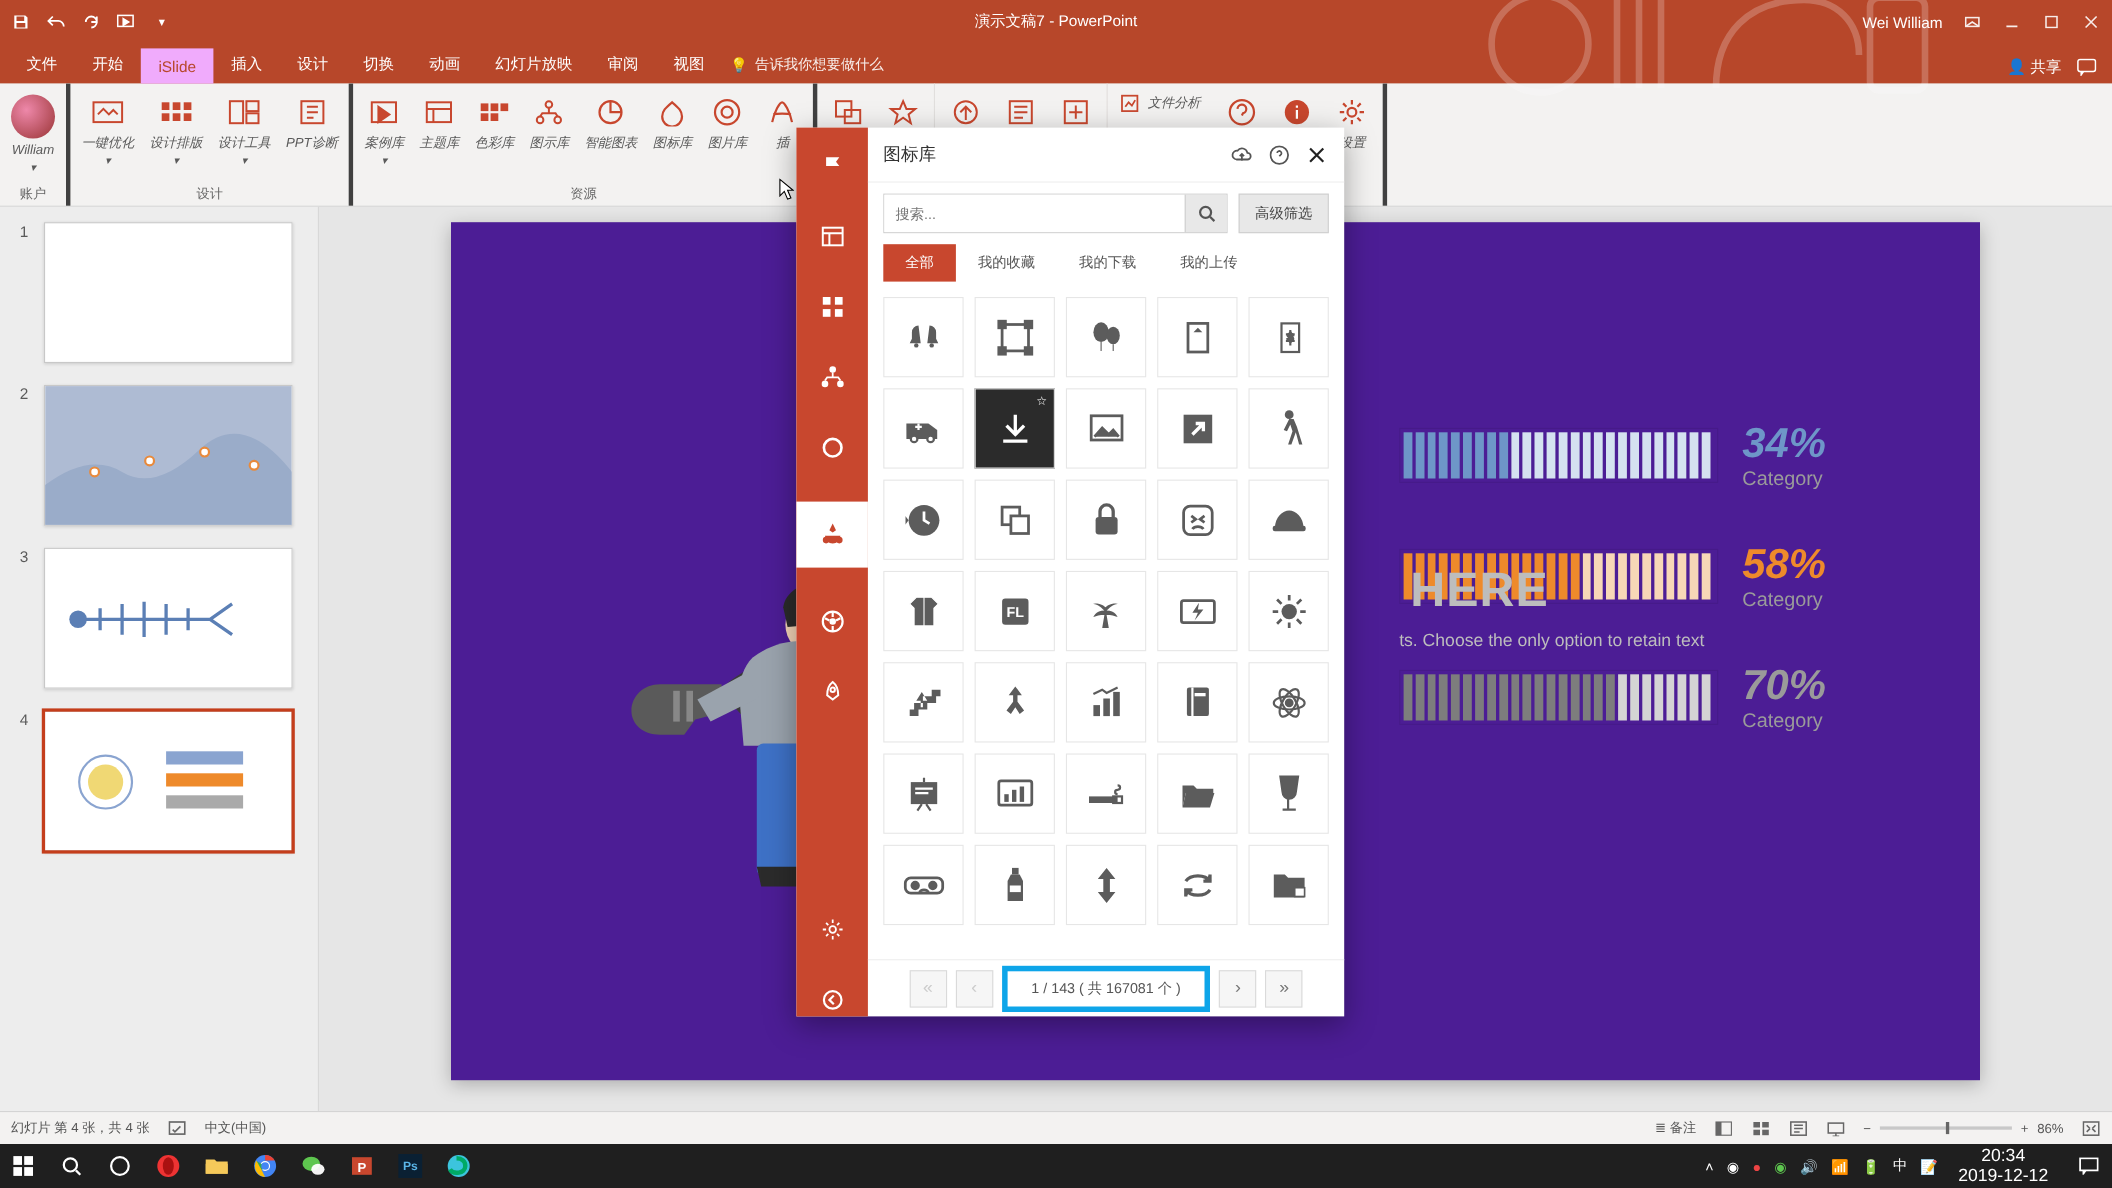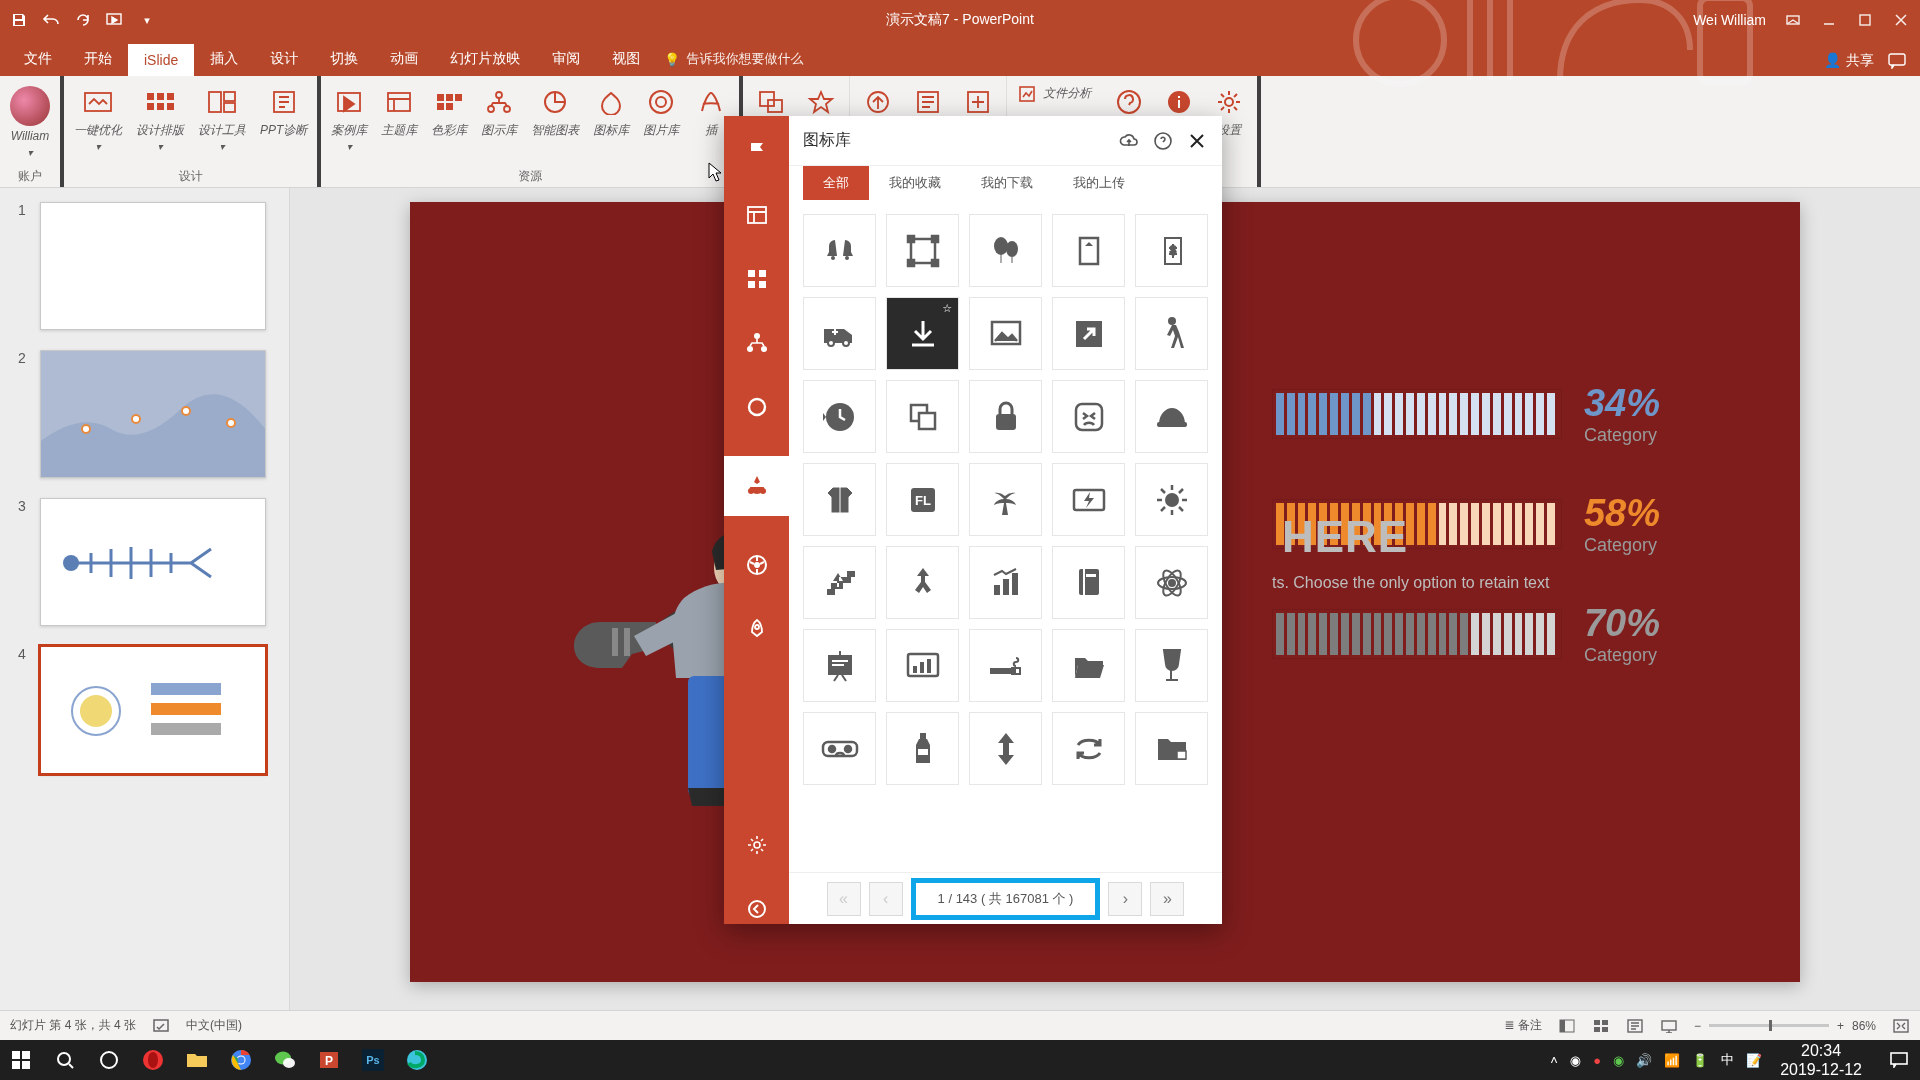--- a/index.html
+++ b/index.html
@@ -9,21 +9,21 @@
 .titlebar { height: 40px; background: #B7472A; color: #fff; display: flex; align-items: center; padding: 0 10px; position: relative; }
 .titlebar .qat { display: flex; gap: 14px; align-items: center; }
 .titlebar .qat .qi { width: 18px; height: 18px; display: flex; align-items: center; justify-content: center; font-size: 14px; }
 .titlebar .title { position: absolute; left: 50%; transform: translateX(-50%); font-size: 14px; }
 .titlebar .right { margin-left: auto; display: flex; gap: 18px; align-items: center; font-size: 14px; }
 .titlebar .winctl { width: 18px; height: 18px; opacity: .9; display:flex; align-items:center; justify-content:center; }
 
 
 .menubar { height: 36px; background: #B7472A; display: flex; align-items: flex-end; padding-left: 8px; gap: 0; color: #fff; }
 .menubar .tab { padding: 8px 16px; font-size: 14px; cursor: pointer; }
-.menubar .tab.active { background: #ffffff; color: #B7472A; }
+.menubar .tab.active { background: #f0abfc; color: #B7472A; }
 .menubar .tell { margin-left: 8px; display: flex; align-items: center; gap: 6px; opacity: .9; font-size: 13px; padding-bottom: 8px; }
 .menubar .right { margin-left: auto; display: flex; gap: 14px; align-items: center; padding-right: 14px; padding-bottom: 6px; font-size: 14px; }
 
 
 .ribbon { height: 112px; background: #F3F2F1; border-bottom: 1px solid #D4D4D4; display: flex; }
 .rgroup { border-right: 4px solid #404040; padding: 6px 8px 2px; display: flex; flex-direction: column; align-items: center; }
 .rgroup .items { display: flex; gap: 10px; align-items: flex-start; }
 .rbtn { display: flex; flex-direction: column; align-items: center; gap: 4px; padding: 2px 2px; cursor: pointer; color: #5A5A5A; }
 .rbtn .ri { width: 36px; height: 36px; display: flex; align-items: center; justify-content: center; color: #C8472E; }
 .rbtn .rl { font-size: 12px; color: #5A5A5A; text-align: center; line-height: 1.1; white-space: nowrap; font-style: italic; }
@@ -32,21 +32,21 @@
 
 
 .editor { position: absolute; top: 188px; left: 0; right: 0; bottom: 54px; display: flex; }
 .slidepane { width: 290px; background: #EDEDED; padding: 14px 18px; overflow-y: auto; border-right: 1px solid #D8D8D8; }
 .thumbwrap { display: flex; gap: 10px; margin-bottom: 20px; }
 .thumbwrap .num { font-size: 14px; color: #5a5a5a; width: 12px; }
 .thumb { width: 226px; height: 128px; background: #fff; border: 1px solid #C8C8C8; box-shadow: 0 1px 3px rgba(0,0,0,.15); position: relative; overflow:hidden; }
 .thumb.active { outline: 3px solid #C43E1C; outline-offset: -1px; }
 
 .canvaswrap { flex: 1; display: flex; align-items: flex-start; justify-content: center; padding-top: 14px; background: #E6E6E6; }
-.slide { width: 1390px; height: 780px; background: #7f1d1d; box-shadow: 0 4px 16px rgba(0,0,0,.25); position: relative; }
+.slide { width: 1390px; height: 780px; background: #4c1d95; box-shadow: 0 4px 16px rgba(0,0,0,.25); position: relative; }
 
 
 .slidefig { position: absolute; left: 160px; top: 250px; }
 .bars { position: absolute; right: 140px; top: 180px; }
 .barrow { display: flex; align-items: center; gap: 22px; margin-bottom: 46px; }
 .bar { width: 290px; height: 50px; border: 1px solid rgba(0,0,0,.08); display:flex; position:relative; padding:3px; }
 .bar .seg { width: 8px; margin-right: 3px; height: 100%; }
 .blue .seg { background: #6E96C8; }
 .blue .empty { background: #D5E1F0; }
 .orange .seg { background: #EE8A2B; }
@@ -717,20 +717,32 @@
             <path d="M7 7a2 2 0 1 1 3 2l-1 1M9 13h0"></path>
           </svg>
         </div>
       <div class="hicon">
           <svg width="16" height="16" stroke="#222" stroke-width="2">
             <path d="M2 2l12 12M14 2 2 14"></path>
           </svg>
         </div>
     </div>
 
+    <div class="panel-search">
+      <div class="sbox">
+        <input placeholder="搜索..." style="">
+        <div class="sbtn">
+            <svg width="16" height="16" fill="none" stroke="#555" stroke-width="2">
+              <circle cx="7" cy="7" r="5"></circle>
+              <path d="M11 11l4 4"></path>
+            </svg>
+          </div>
+      </div>
+      <div class="adv">高级筛选</div>
+    </div>
 
     <div class="panel-tabs">
       <div class="ptab active">全部</div>
       <div class="ptab">我的收藏</div>
       <div class="ptab">我的下载</div>
       <div class="ptab">我的上传</div>
     </div>
 
     <div class="icon-grid" id="icon-grid">
         <div class="icell">

